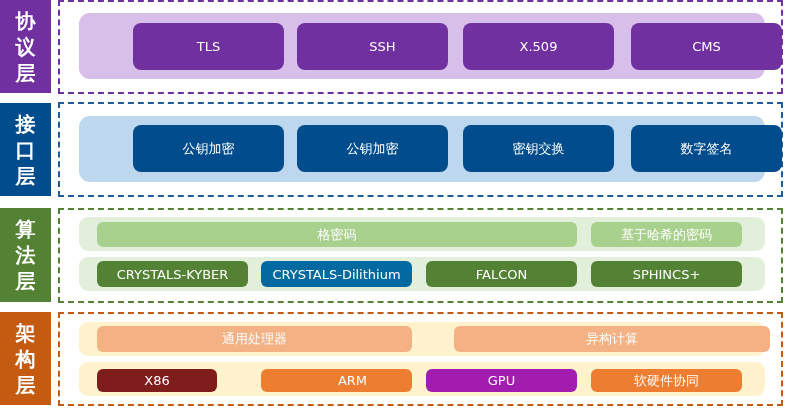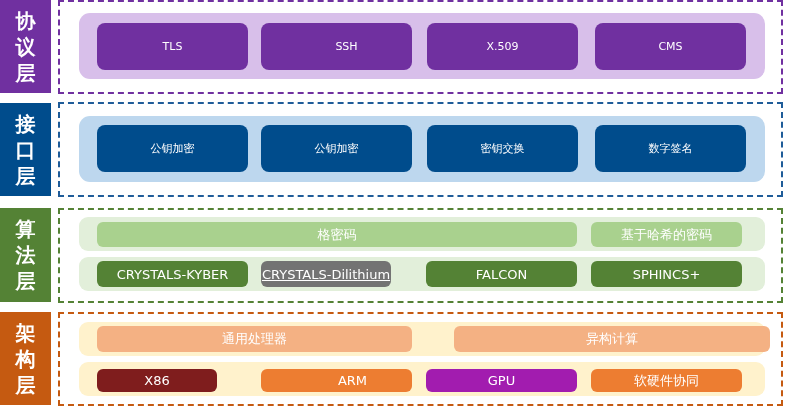--- a/index.html
+++ b/index.html
@@ -6,21 +6,21 @@
   body { width: 786px; height: 408px; position: relative; overflow: hidden;
          font-family: "DejaVu Sans", "Liberation Sans", sans-serif; }
   .abs { position: absolute; box-sizing: border-box; }
   .layer-label { display: flex; flex-direction: column; align-items: center; justify-content: center;
                  color: #fff; font-weight: bold; font-size: 20px; line-height: 26px; }
   .layer-label span { display: block; }
   .dash { border: 2px dashed; background: #fff; }
   .panel { border-radius: 9px; }
   .btn { display: flex; align-items: center; justify-content: center; color: #fff;
          border-radius: 6px; font-size: 13px; white-space: nowrap; }
-  .btn.lg { border-radius: 8px; font-size: 11px; }
+  .btn.lg { border-radius: 8px; font-size: 13px; margin-left: 36px; }
 </style>
 </head>
 <body>
 
 <div class="abs layer-label" style="left:0;top:0;width:51px;height:93px;background:#7030A0;">
   <span>协</span>
   <span>议</span>
   <span>层</span>
 </div>
 <div class="abs dash" style="left:58px;top:0;width:725px;height:94px;border-color:#7030A0;"></div>
@@ -46,21 +46,21 @@
   <span>算</span>
   <span>法</span>
   <span>层</span>
 </div>
 <div class="abs dash" style="left:58px;top:208px;width:725px;height:95px;border-color:#548235;"></div>
 <div class="abs panel" style="left:79px;top:217px;width:686px;height:34px;background:#E2EFDA;"></div>
 <div class="abs btn" style="left:97px;top:222px;width:480px;height:25px;background:#A9D18E;">格密码</div>
 <div class="abs btn" style="left:591px;top:222px;width:151px;height:25px;background:#A9D18E;">基于哈希的密码</div>
 <div class="abs panel" style="left:79px;top:257px;width:686px;height:34px;background:#E2EFDA;"></div>
 <div class="abs btn" style="left:97px;top:261px;width:151px;height:26px;background:#548235;">CRYSTALS-KYBER</div>
-<div class="abs btn" style="left:261px;top:261px;width:130px;height:26px;background:#737373;text-decoration:underline;">CRYSTALS-Dilithium</div>
+<div class="abs btn" style="left:261px;top:261px;width:151px;height:26px;background:#0369a1;">CRYSTALS-Dilithium</div>
 <div class="abs btn" style="left:426px;top:261px;width:151px;height:26px;background:#548235;">FALCON</div>
 <div class="abs btn" style="left:591px;top:261px;width:151px;height:26px;background:#548235;">SPHINCS+</div>
 
 <div class="abs layer-label" style="left:0;top:312px;width:51px;height:93px;background:#C55A11;">
   <span>架</span>
   <span>构</span>
   <span>层</span>
 </div>
 <div class="abs dash" style="left:58px;top:312px;width:725px;height:94px;border-color:#C55A11;"></div>
 <div class="abs panel" style="left:79px;top:322px;width:686px;height:34px;background:#FFF2CC;"></div>

